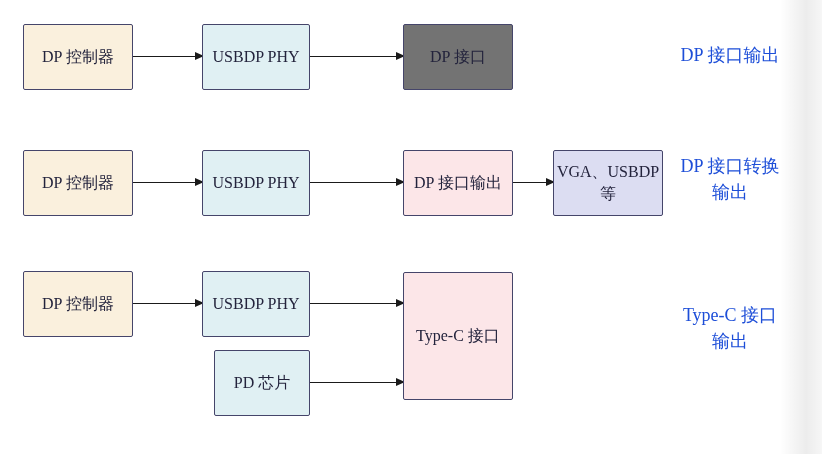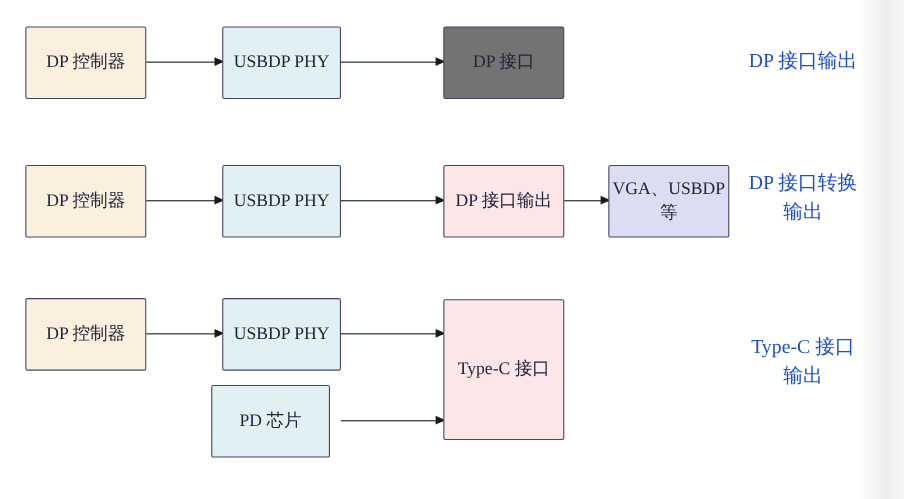--- a/index.html
+++ b/index.html
@@ -106,21 +106,21 @@
   </div>
 
   <div class="node" style="left: 23px; top: 271px; width: 110px; height: 66px; background-color: rgb(250, 240, 221);">
     <span class="node-label">DP 控制器</span>
   </div>
   <div class="arrow" style="left:133px;top:303px;width:69px"></div>
   <div class="node" style="left: 202px; top: 271px; width: 108px; height: 66px; background-color: rgb(224, 240, 243);">
     <span class="node-label">USBDP PHY</span>
   </div>
   <div class="arrow" style="left:310px;top:303px;width:93px"></div>
-  <div class="node" style="left: 192px; top: 350px; width: 108px; height: 66px; background-color: rgb(224, 240, 243);">
+  <div class="node" style="left: 214px; top: 350px; width: 96px; height: 66px; background-color: rgb(224, 240, 243);">
     <span class="node-label">PD 芯片</span>
   </div>
   <div class="arrow" style="left:310px;top:382px;width:93px"></div>
   <div class="node" style="left: 403px; top: 272px; width: 110px; height: 128px; background-color: rgb(252, 230, 232);">
     <span class="node-label">Type-C 接口</span>
   </div>
   <div class="out-label" style="left:660px;top:302px">
     <span class="l">Type-C 接口</span>
     <span class="l">输出</span>
   </div>

